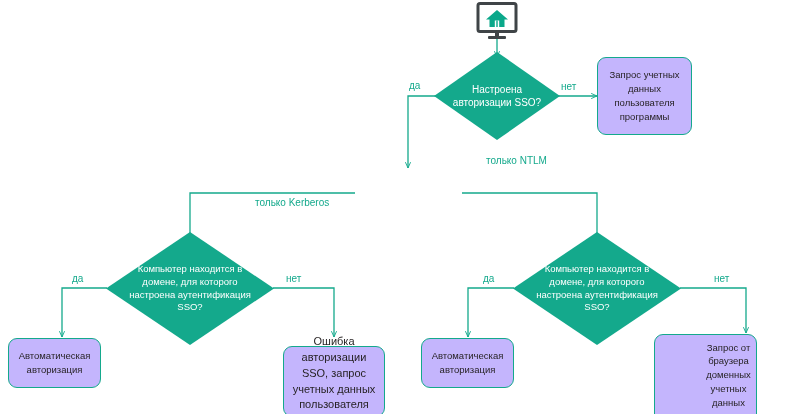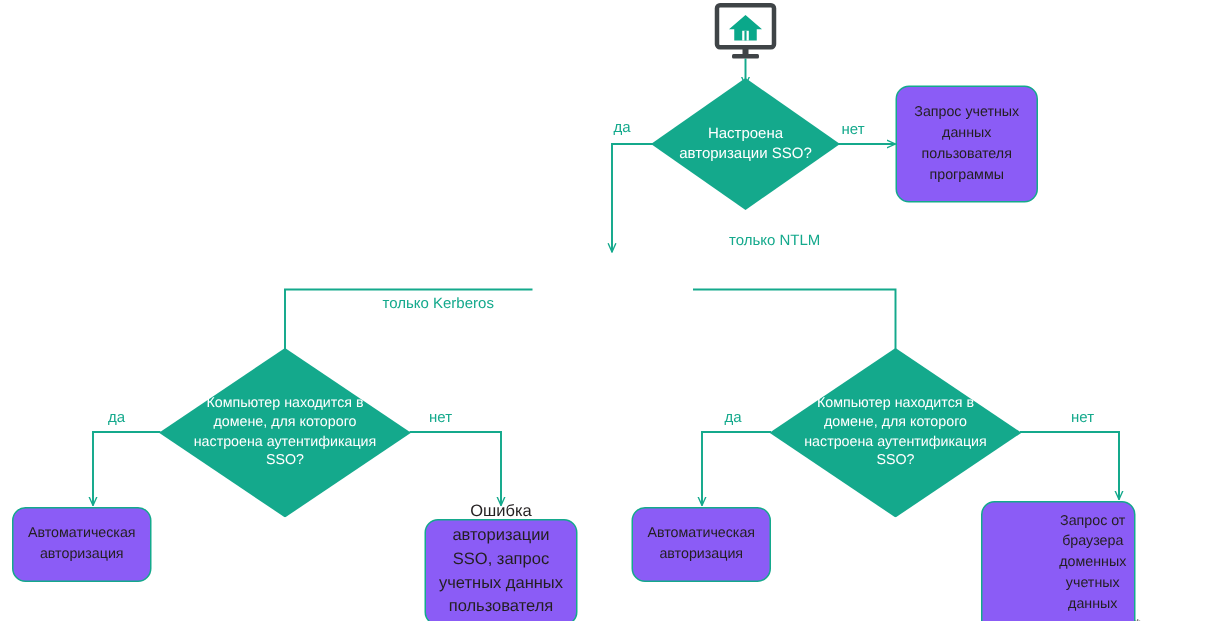--- a/index.html
+++ b/index.html
@@ -25,21 +25,21 @@
     clip-path:polygon(50% 0%,100% 50%,50% 100%,0% 50%);
   }
   .diamond .dtext{position:relative;z-index:2;padding:0 14px;}
 
   
   .box{
     position:absolute;
     display:flex;align-items:center;justify-content:center;
     border:1.4px solid #14a98c;
     border-radius:9px;
-    background:#8b5cf6;
+    background:#c4b5fd;
     color:#231f20;
     text-align:center;
     line-height:1.45;
     box-sizing:border-box;
   }
   .box .btext{padding:0 6px;}
 
   
   .elabel{
     position:absolute;color:#14a98c;white-space:nowrap;

